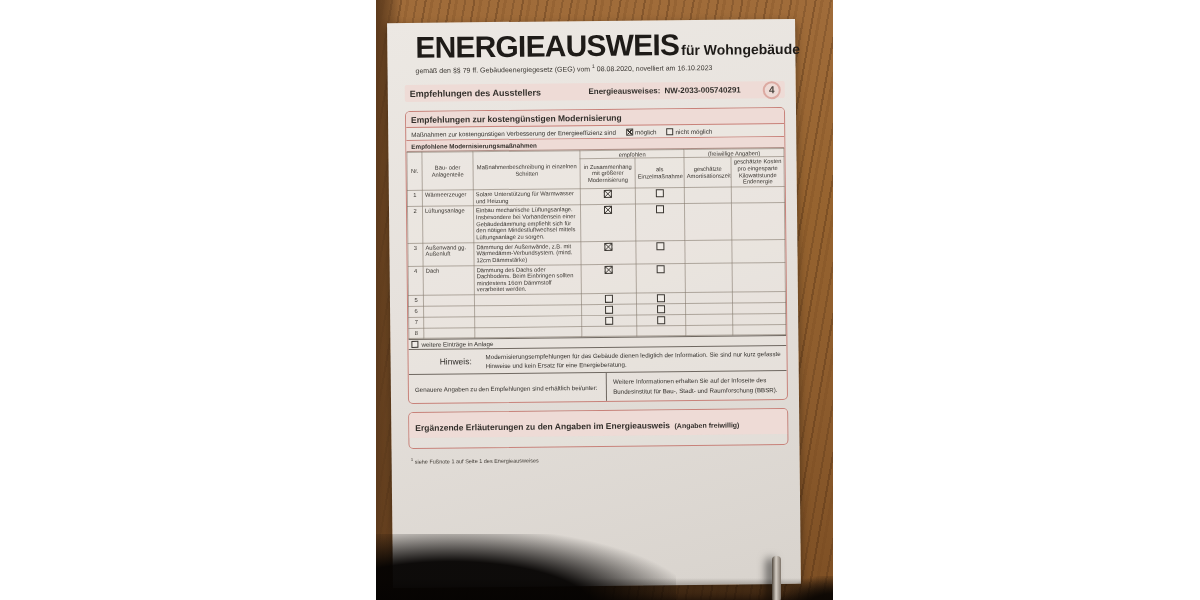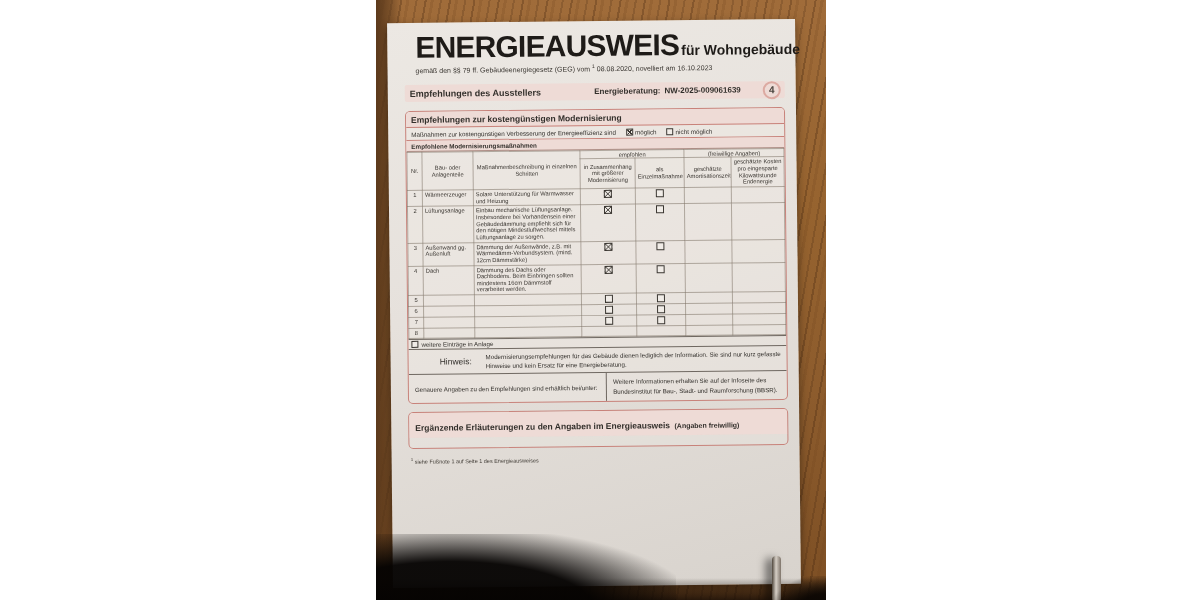--- a/index.html
+++ b/index.html
@@ -2,21 +2,21 @@
 <html><head>
 <meta charset="utf-8">
 <style>
   html,body { margin:0; padding:0; background:#ffffff; }
   .canvas {
     position:relative; width:1200px; height:600px; overflow:hidden;
     background:#ffffff; font-family:"Liberation Sans", sans-serif;
   }
   
   .photo {
-    position:absolute; left:376px; top:0; width:450px; height:600px; overflow:hidden;
+    position:absolute; left:376px; top:0; width:450px; height:600px; overflow:hidden;padding-left:7px;
   }
   .wood {
     position:absolute; inset:0;
     background:
       repeating-linear-gradient(100deg,
         rgba(62,33,12,0.28) 0 2px, rgba(0,0,0,0) 2px 6px,
         rgba(110,66,28,0.20) 6px 9px, rgba(0,0,0,0) 9px 15px,
         rgba(50,26,10,0.18) 15px 17px, rgba(0,0,0,0) 17px 24px),
       linear-gradient(180deg, #a06c3a 0%, #96632f 35%, #8d5c2d 65%, #7d4f24 100%);
   }
@@ -151,21 +151,21 @@
         <div class="subtitle">
           <span>gemäß den §§ 79 ff. Gebäudeenergiegesetz (GEG) vom</span>
           <sup>1</sup>
           <span>08.08.2020, novelliert am 16.10.2023</span>
         </div>
       </div>
 
       <div class="band1">
         <span class="band1-title">Empfehlungen des Ausstellers</span>
         <span class="reg">
-          <span class="reg-label">Energieberatung:</span><span class="reg-value">NW-2025-009061639</span>
+          <span class="reg-label">Energieausweises:</span><span class="reg-value">NW-2033-005740291</span>
         </span>
         <span class="page-circle">4</span>
       </div>
 
       <div class="boxA">
         <div class="boxA-band">Empfehlungen zur kostengünstigen Modernisierung</div>
 
         <div class="measures">
           <span>Maßnahmen zur kostengünstigen Verbesserung der Energieeffizienz sind</span>
           <span class="opt">

